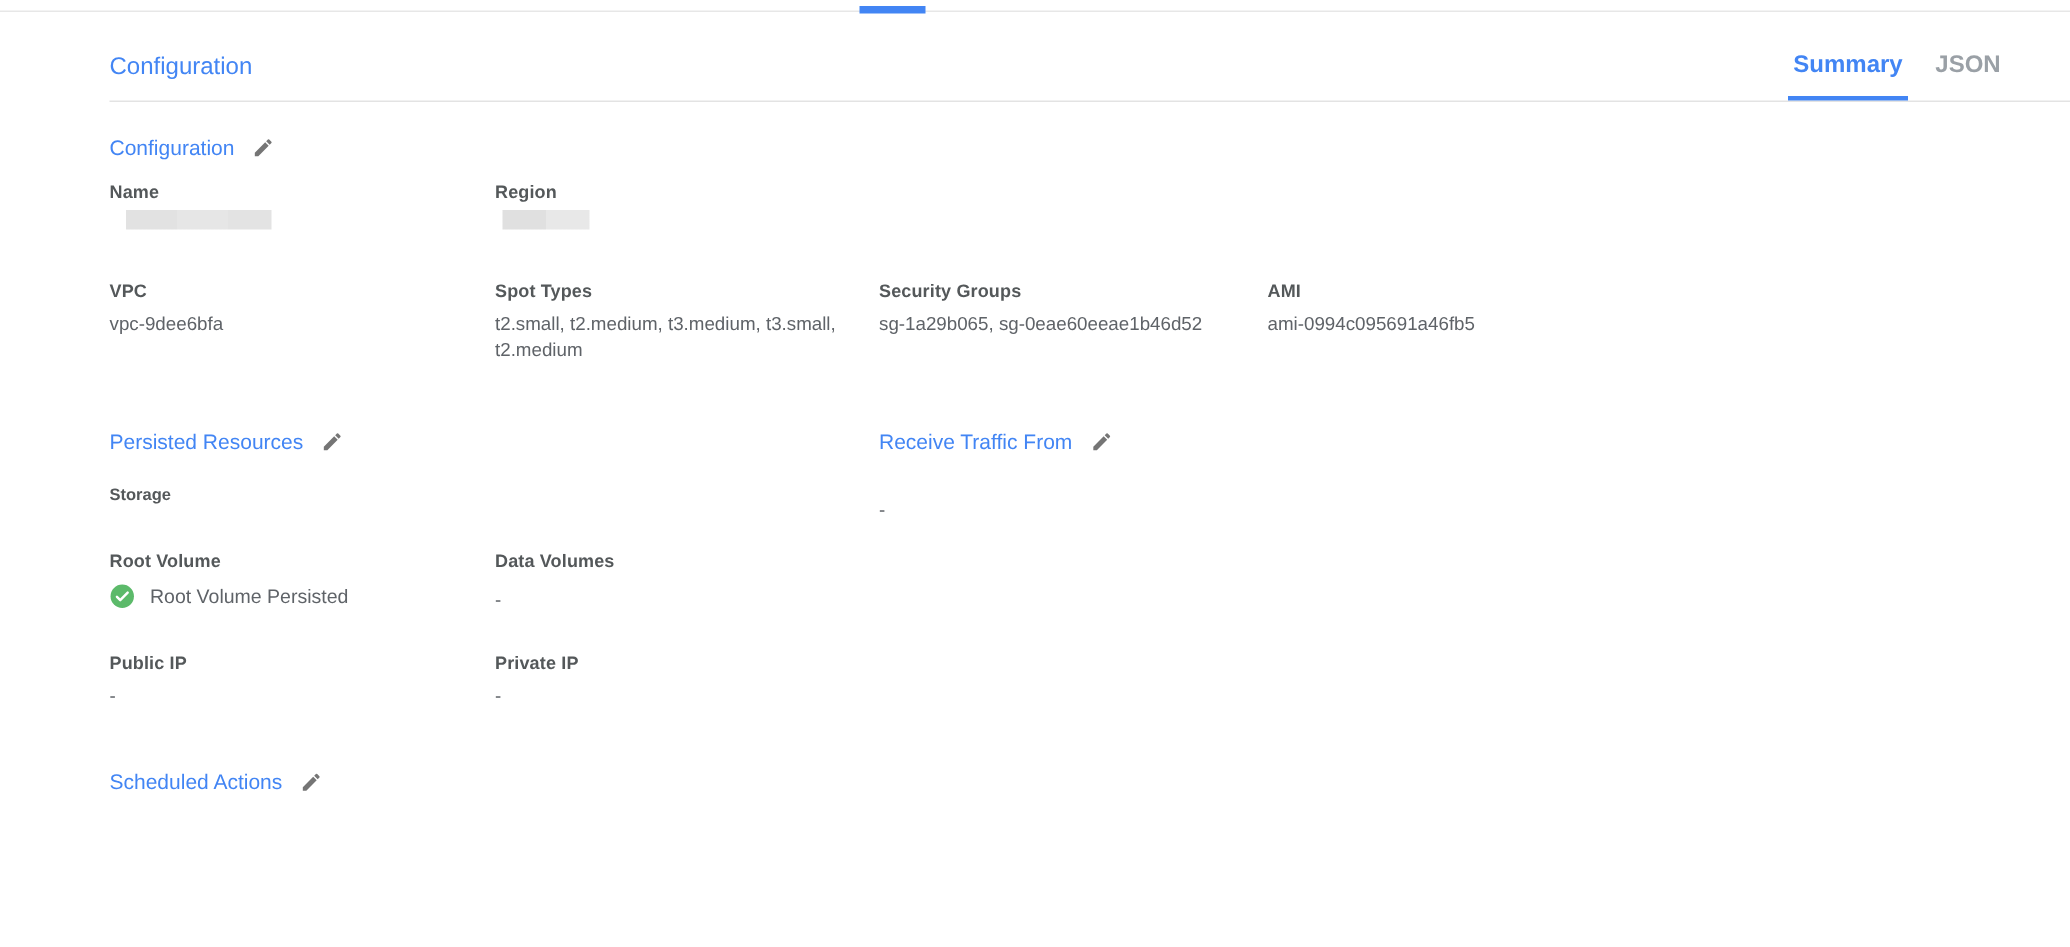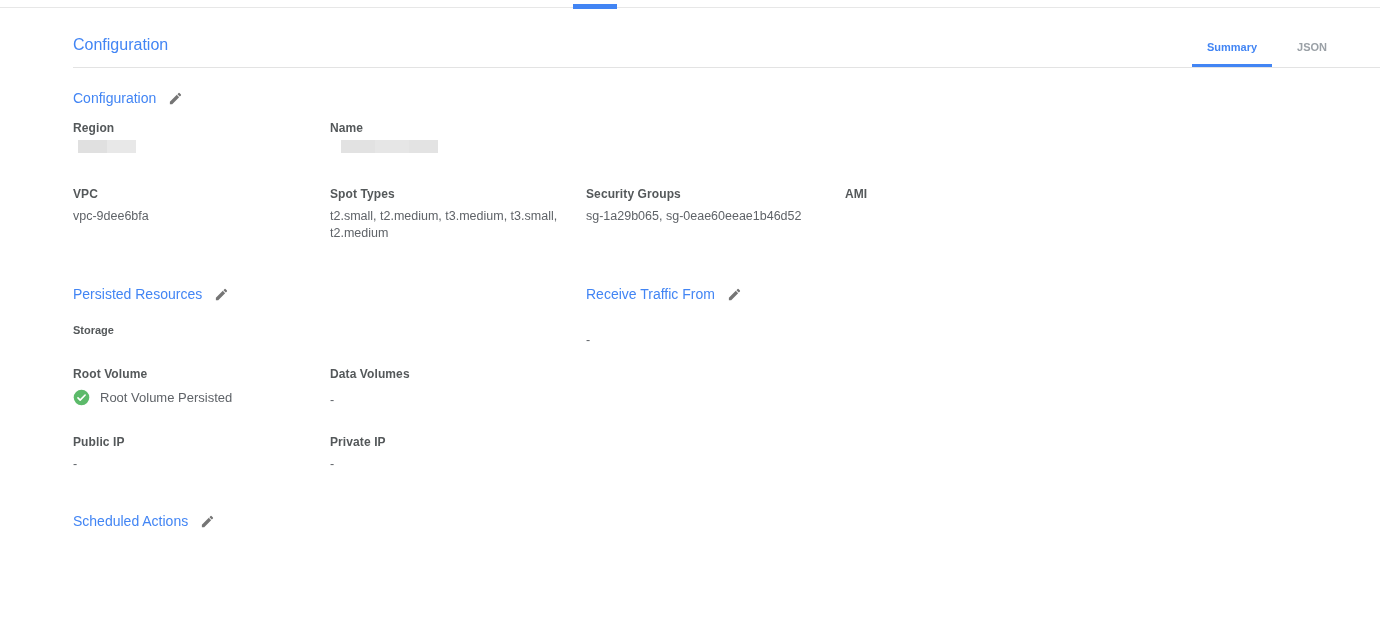--- a/index.html
+++ b/index.html
@@ -9,21 +9,21 @@
   
   .top-strip { position: relative; width: 100%; height: 8px; border-bottom: 1px solid #e7e7e7; }
   .top-indicator { position: absolute; left: 573px; top: 4px; width: 44px; height: 5px; background: #4285f4; }
 
   
   .header { position: relative; margin-left: 73px; height: 60px;
     display: flex; justify-content: space-between; align-items: flex-end;
     border-bottom: 1px solid #e3e3e3; }
   .page-title { font-size: 16px; font-weight: 400; color: #4285f4; padding-bottom: 13px; }
   .tabs { display: flex; align-items: flex-end; margin-right: 28px; }
-  .tab { width: 80px; text-align: center; font-size: 11px; font-weight: 700;
+  .tab { width: 80px; text-align: center; font-size: 16px; font-weight: 700;
     color: #9aa0a6; padding-bottom: 11px; cursor: pointer; border-bottom: 3px solid transparent; }
   .tab.active { color: #4285f4; border-bottom: 3px solid #4285f4; }
 
   
   .content { margin-left: 73px; padding-right: 20px; }
   .sec-head-row { display: flex; align-items: center; gap: 12px; }
   .sec-heading { font-size: 14px; font-weight: 400; color: #4285f4; }
   .pencil { width: 15px; height: 15px; cursor: pointer; display: inline-block; }
   .pencil svg { width: 15px; height: 15px; fill: #757575; display: block; }
 
@@ -79,44 +79,45 @@
       <span class="sec-heading">Configuration</span>
       <span class="pencil">
         <svg viewBox="0 0 24 24">
             <path d="M3 17.25V21h3.75L17.81 9.94l-3.75-3.75L3 17.25zM20.71 7.04c.39-.39.39-1.02 0-1.41l-2.34-2.34a.9959.9959 0 0 0-1.41 0l-1.83 1.83 3.75 3.75 1.83-1.83z"></path>
           </svg>
       </span>
     </div>
 
     <div class="grid row-gap1">
       <div class="field">
+        <div class="label">Name</div>
+        <div class="redact redact-name"></div>
+      </div>
+      <div class="field">
         <div class="label">Region</div>
         <div class="redact redact-region"></div>
-      </div>
-      <div class="field">
-        <div class="label">Name</div>
-        <div class="redact redact-name"></div>
       </div>
     </div>
 
     <div class="grid row-gap2">
       <div class="field">
         <div class="label">VPC</div>
         <div class="value">vpc-9dee6bfa</div>
       </div>
       <div class="field">
         <div class="label">Spot Types</div>
         <div class="value spot-value">t2.small, t2.medium, t3.medium, t3.small, t2.medium</div>
       </div>
       <div class="field">
         <div class="label">Security Groups</div>
         <div class="value">sg-1a29b065, sg-0eae60eeae1b46d52</div>
       </div>
       <div class="field">
         <div class="label">AMI</div>
+        <div class="value">ami-0994c095691a46fb5</div>
       </div>
     </div>
   </div>
 
   <div class="mid-grid section-mid">
 
     <div class="span2 sec-head-row" style="grid-row:1;">
       <span class="sec-heading">Persisted Resources</span>
       <span class="pencil">
         <svg viewBox="0 0 24 24">

